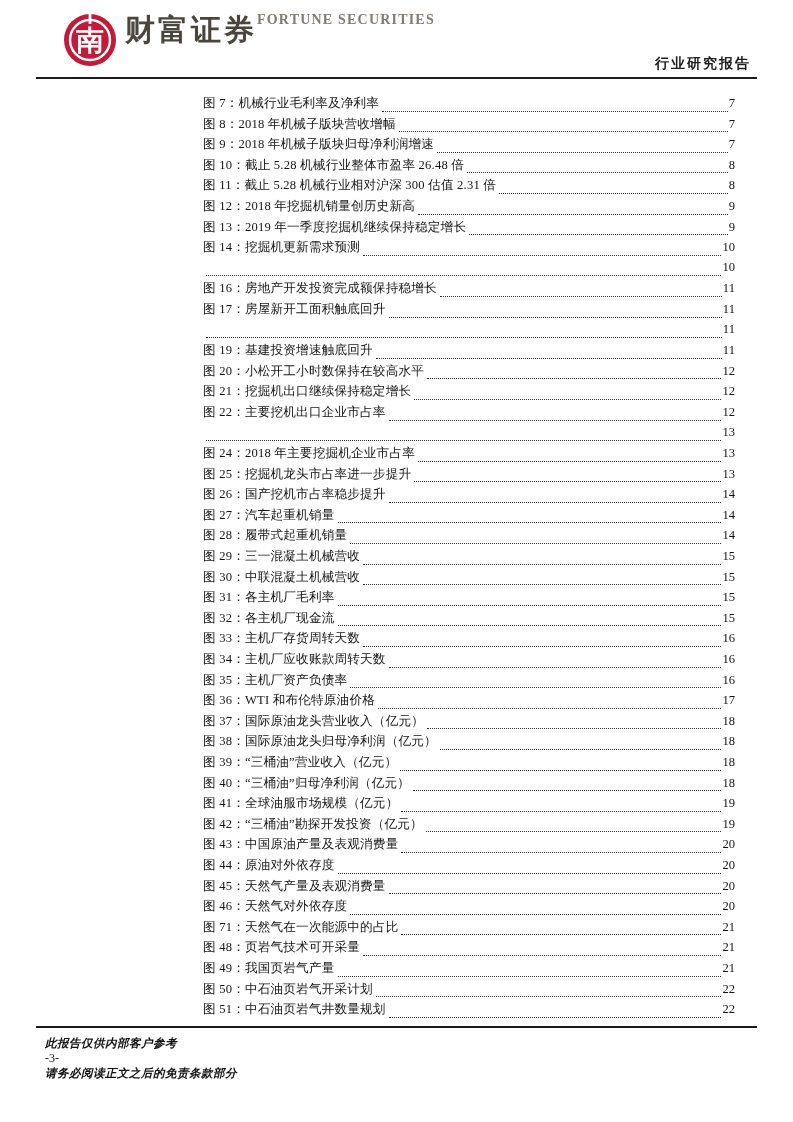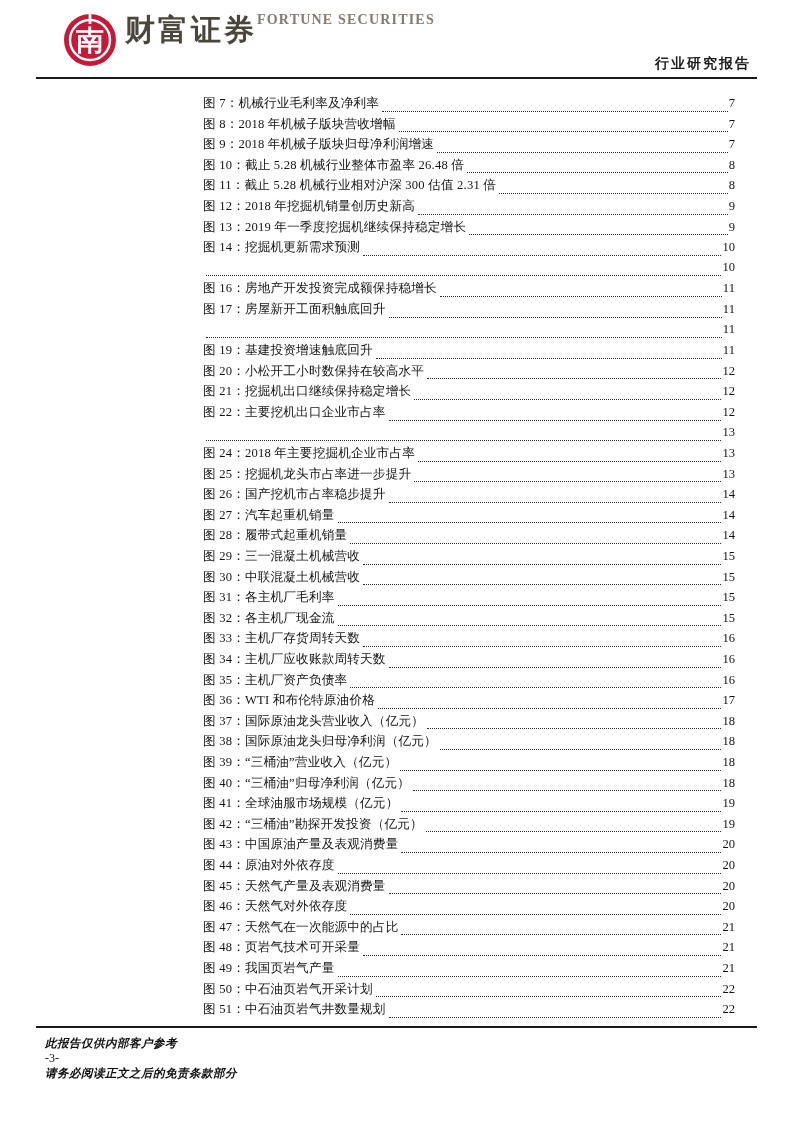--- a/index.html
+++ b/index.html
@@ -336,21 +336,21 @@
         <span class="toc-label">图 45：天然气产量及表观消费量</span>
         <span class="toc-dots"></span>
         <span class="toc-page">20</span>
       </div>
       <div class="toc-row">
         <span class="toc-label">图 46：天然气对外依存度</span>
         <span class="toc-dots"></span>
         <span class="toc-page">20</span>
       </div>
       <div class="toc-row">
-        <span class="toc-label">图 47：天然气在一次能源中的占比</span>
+        <span class="toc-label">图 71：天然气在一次能源中的占比</span>
         <span class="toc-dots"></span>
         <span class="toc-page">21</span>
       </div>
       <div class="toc-row">
         <span class="toc-label">图 48：页岩气技术可开采量</span>
         <span class="toc-dots"></span>
         <span class="toc-page">21</span>
       </div>
       <div class="toc-row">
         <span class="toc-label">图 49：我国页岩气产量</span>

